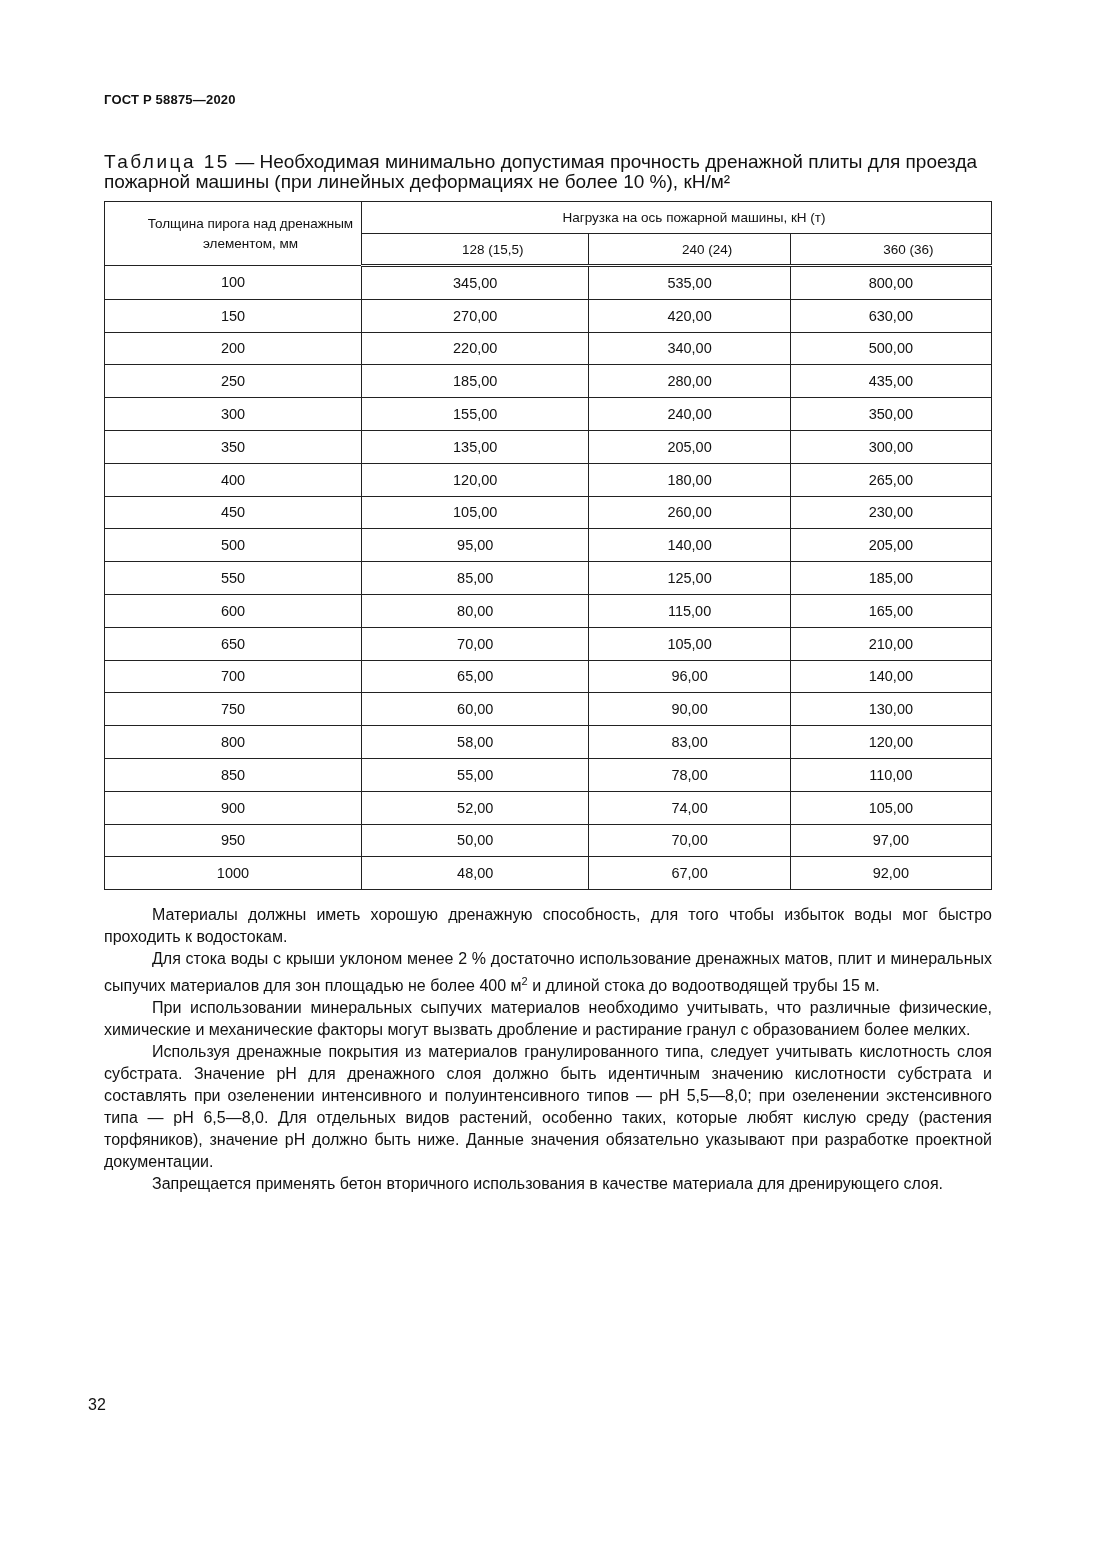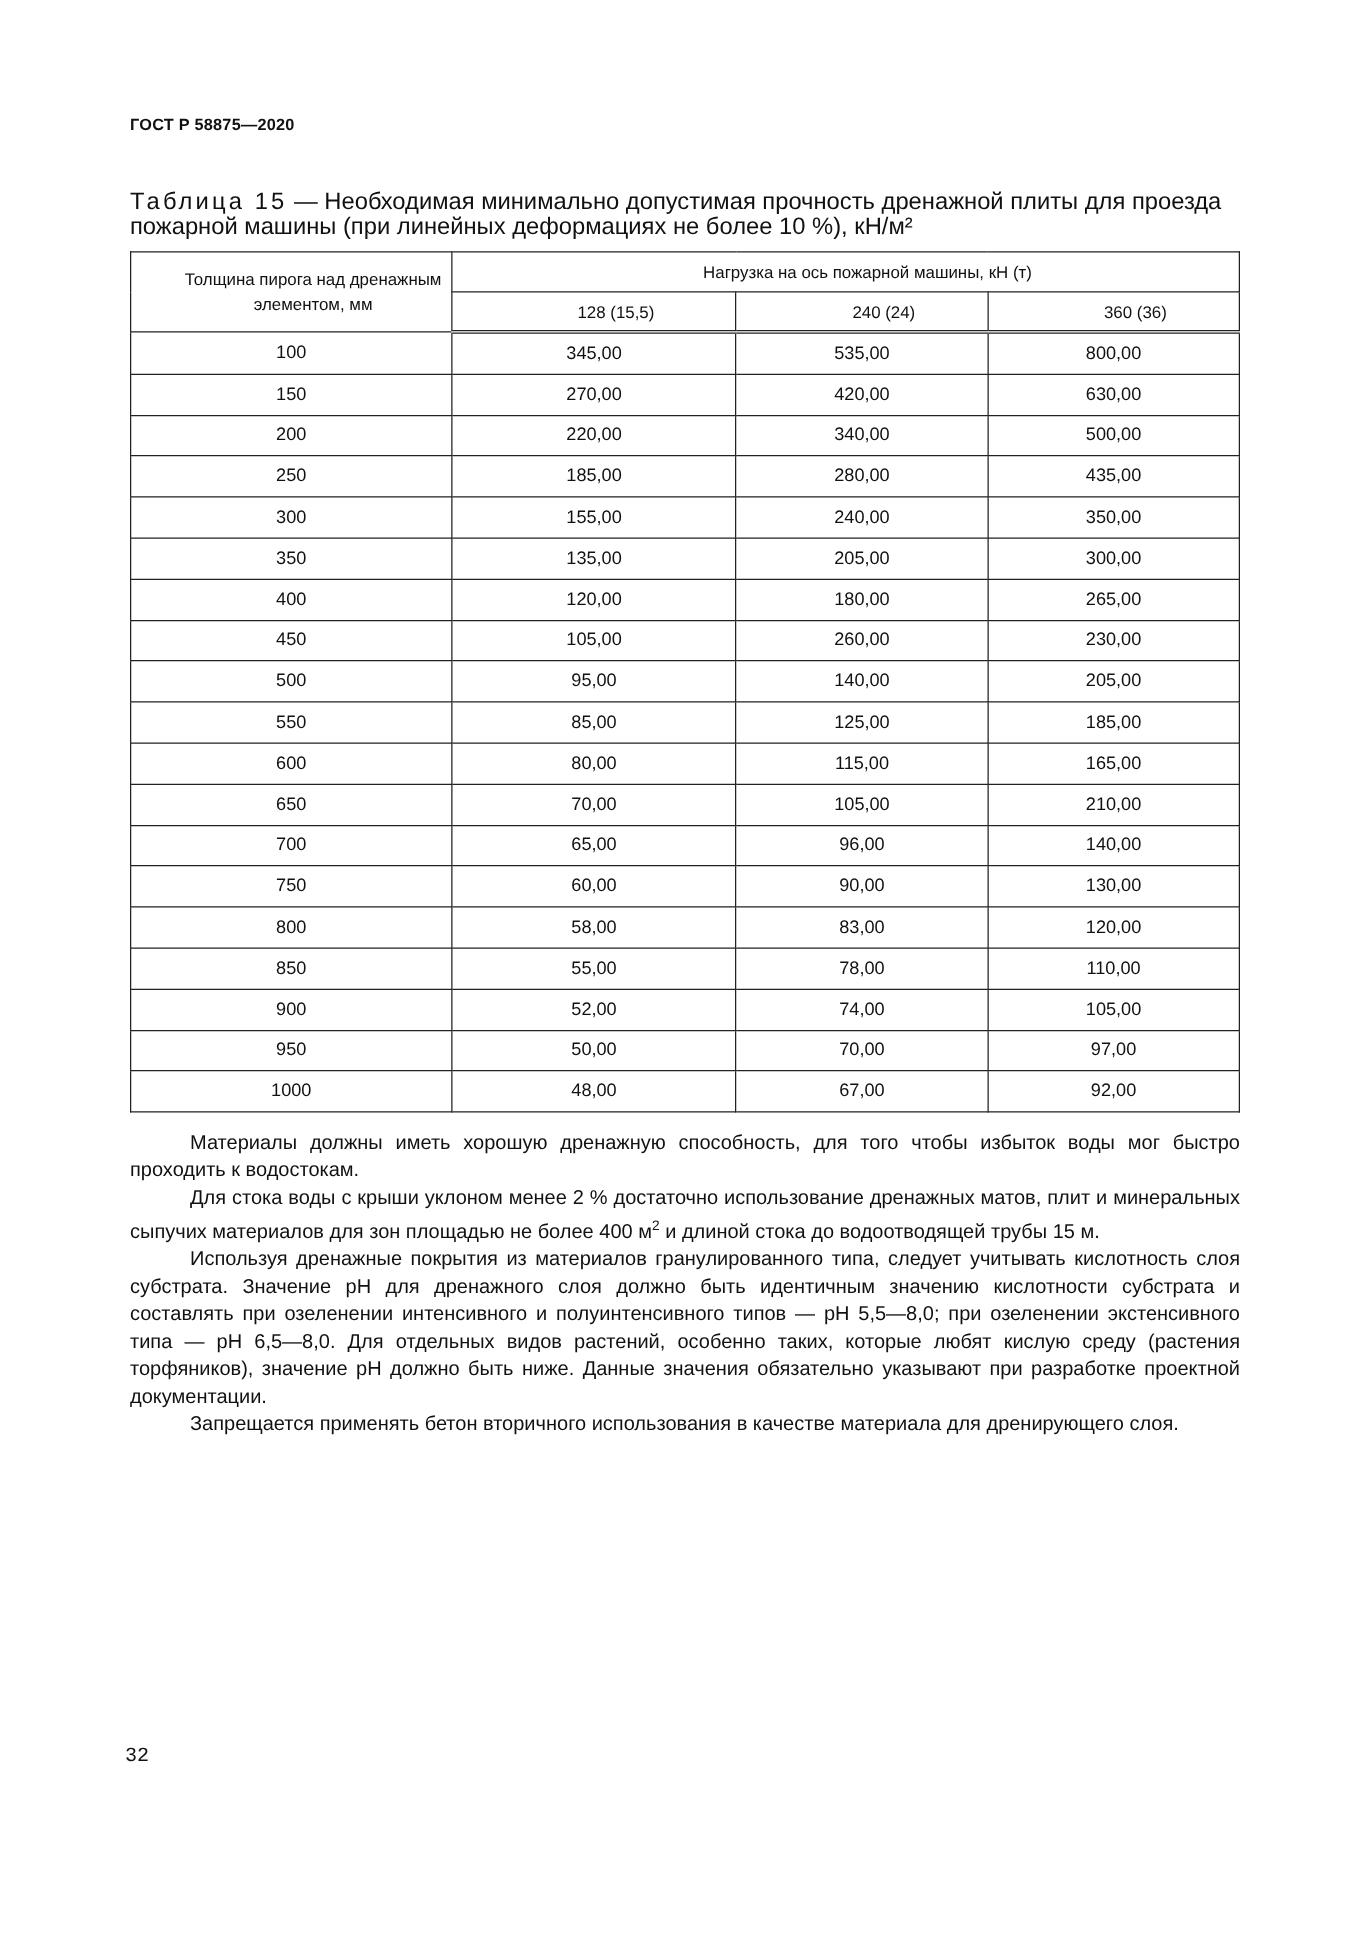--- a/index.html
+++ b/index.html
@@ -13,21 +13,21 @@
   table.data th, table.data td { border: 1px solid #222; text-align: center; padding: 0; }
   table.data th { font-weight: normal; font-size: 13.5px; padding-left: 35px; }
   table.data thead tr.h1 th { height: 31px; }
   table.data thead tr.h2 th { height: 30px; border-bottom: 3px double #222; }
   table.data th.c0 { width: 221px; line-height: 20px; }
   table.data td { height: 31.8px; }
   table.data td.c0 { width: 221px; }
   .body-text { position: absolute; left: 104px; top: 904px; width: 888px; font-size: 16px; line-height: 22px; text-align: justify; }
   .body-text p { margin: 0; text-indent: 48px; }
   .body-text sup { font-size: 11px; }
-  .page-num { position: absolute; left: 100px; top: 1396px; font-size: 16px; font-family: Liberation Mono, monospace; }
+  .page-num { position: absolute; left: 88px; top: 1396px; font-size: 16px; }
 </style>
 </head>
 <body>
 
 <div class="header">ГОСТ Р 58875—2020</div>
 
 <div class="caption"><span class="lbl">Таблица 15</span><span> — Необходимая минимально допустимая прочность дренажной плиты для проезда пожарной машины (при линейных деформациях не более 10 %), кН/м²</span></div>
 
 <table class="data">
   <thead>
@@ -155,17 +155,18 @@
         <td>48,00</td>
         <td>67,00</td>
         <td>92,00</td>
       </tr>
     </tbody>
 </table>
 
 <div class="body-text">
   <p>Материалы должны иметь хорошую дренажную способность, для того чтобы избыток воды мог быстро проходить к водостокам.</p>
   <p><span>Для стока воды с крыши уклоном менее 2 % достаточно использование дренажных матов, плит и минеральных сыпучих материалов для зон площадью не более 400 м</span><sup>2</sup><span> и длиной стока до водоотводящей трубы 15 м.</span></p>
+  <p>При использовании минеральных сыпучих материалов необходимо учитывать, что различные физические, химические и механические факторы могут вызвать дробление и растирание гранул с образованием более мелких.</p>
   <p>Используя дренажные покрытия из материалов гранулированного типа, следует учитывать кислотность слоя субстрата. Значение pH для дренажного слоя должно быть идентичным значению кислотности субстрата и составлять при озеленении интенсивного и полуинтенсивного типов — pH 5,5—8,0; при озеленении экстенсивного типа — pH 6,5—8,0. Для отдельных видов растений, особенно таких, которые любят кислую среду (растения торфяников), значение pH должно быть ниже. Данные значения обязательно указывают при разработке проектной документации.</p>
   <p>Запрещается применять бетон вторичного использования в качестве материала для дренирующего слоя.</p>
 </div>
 
 <div class="page-num">32</div>
 
 </body></html>

